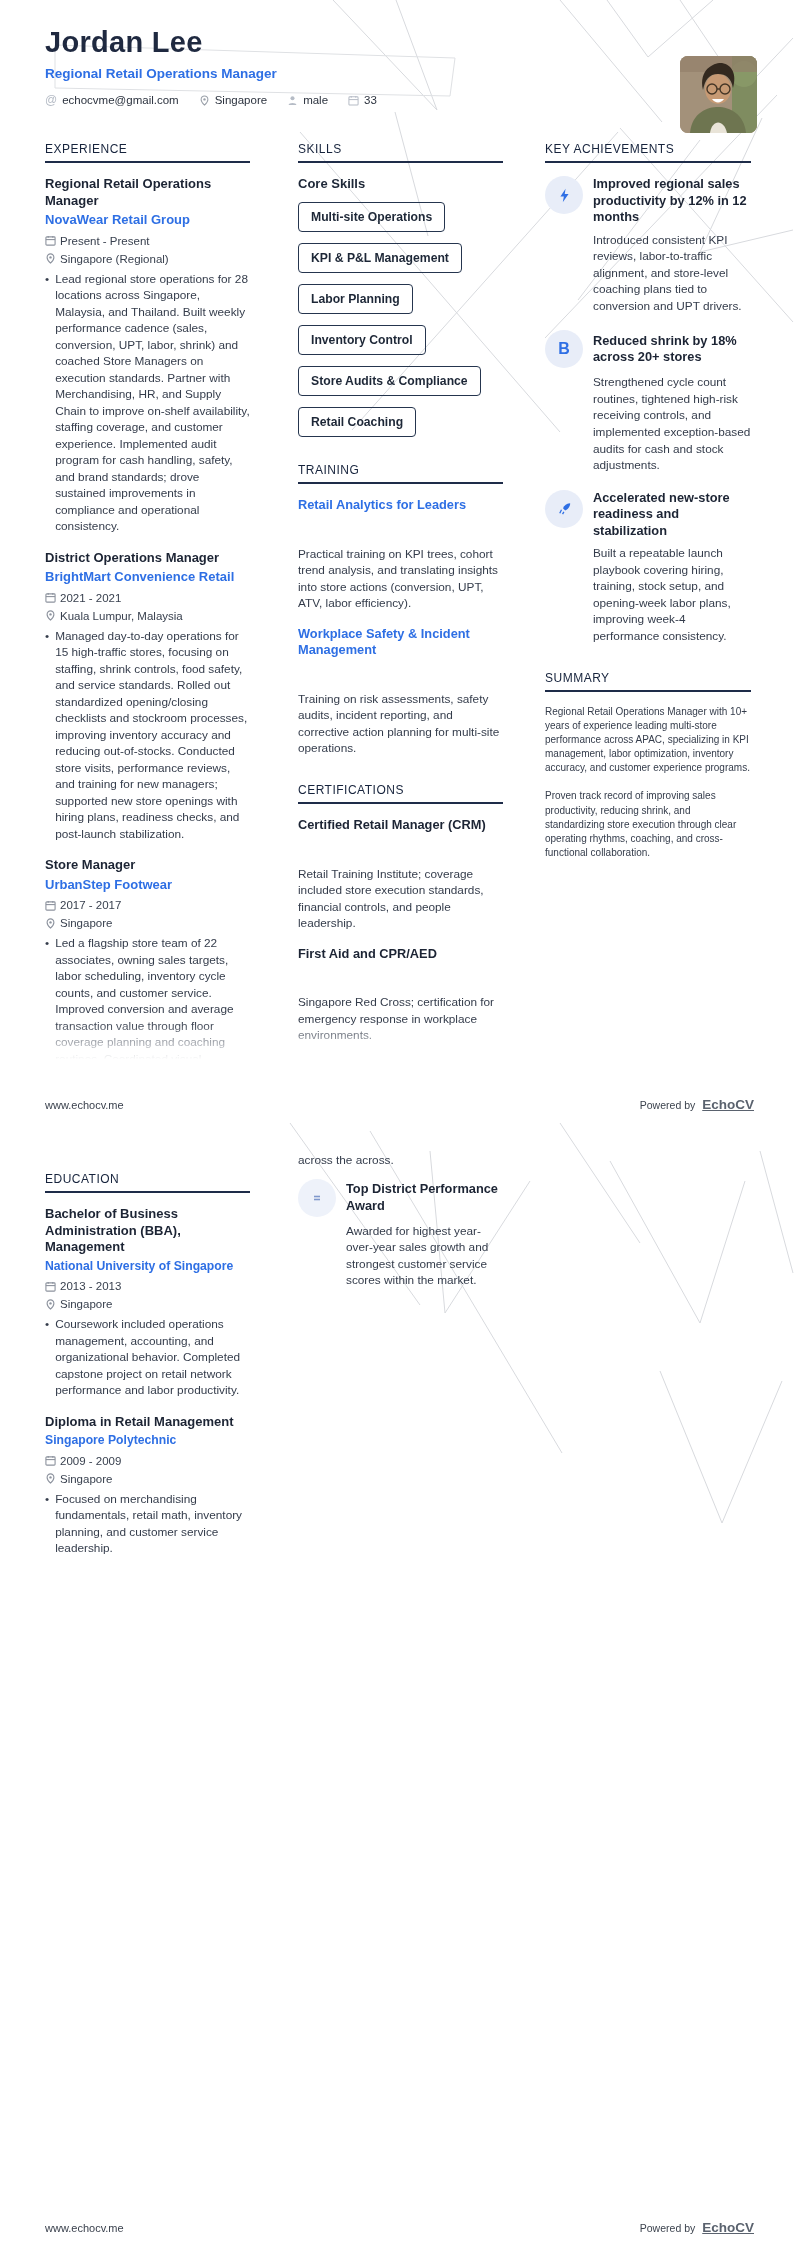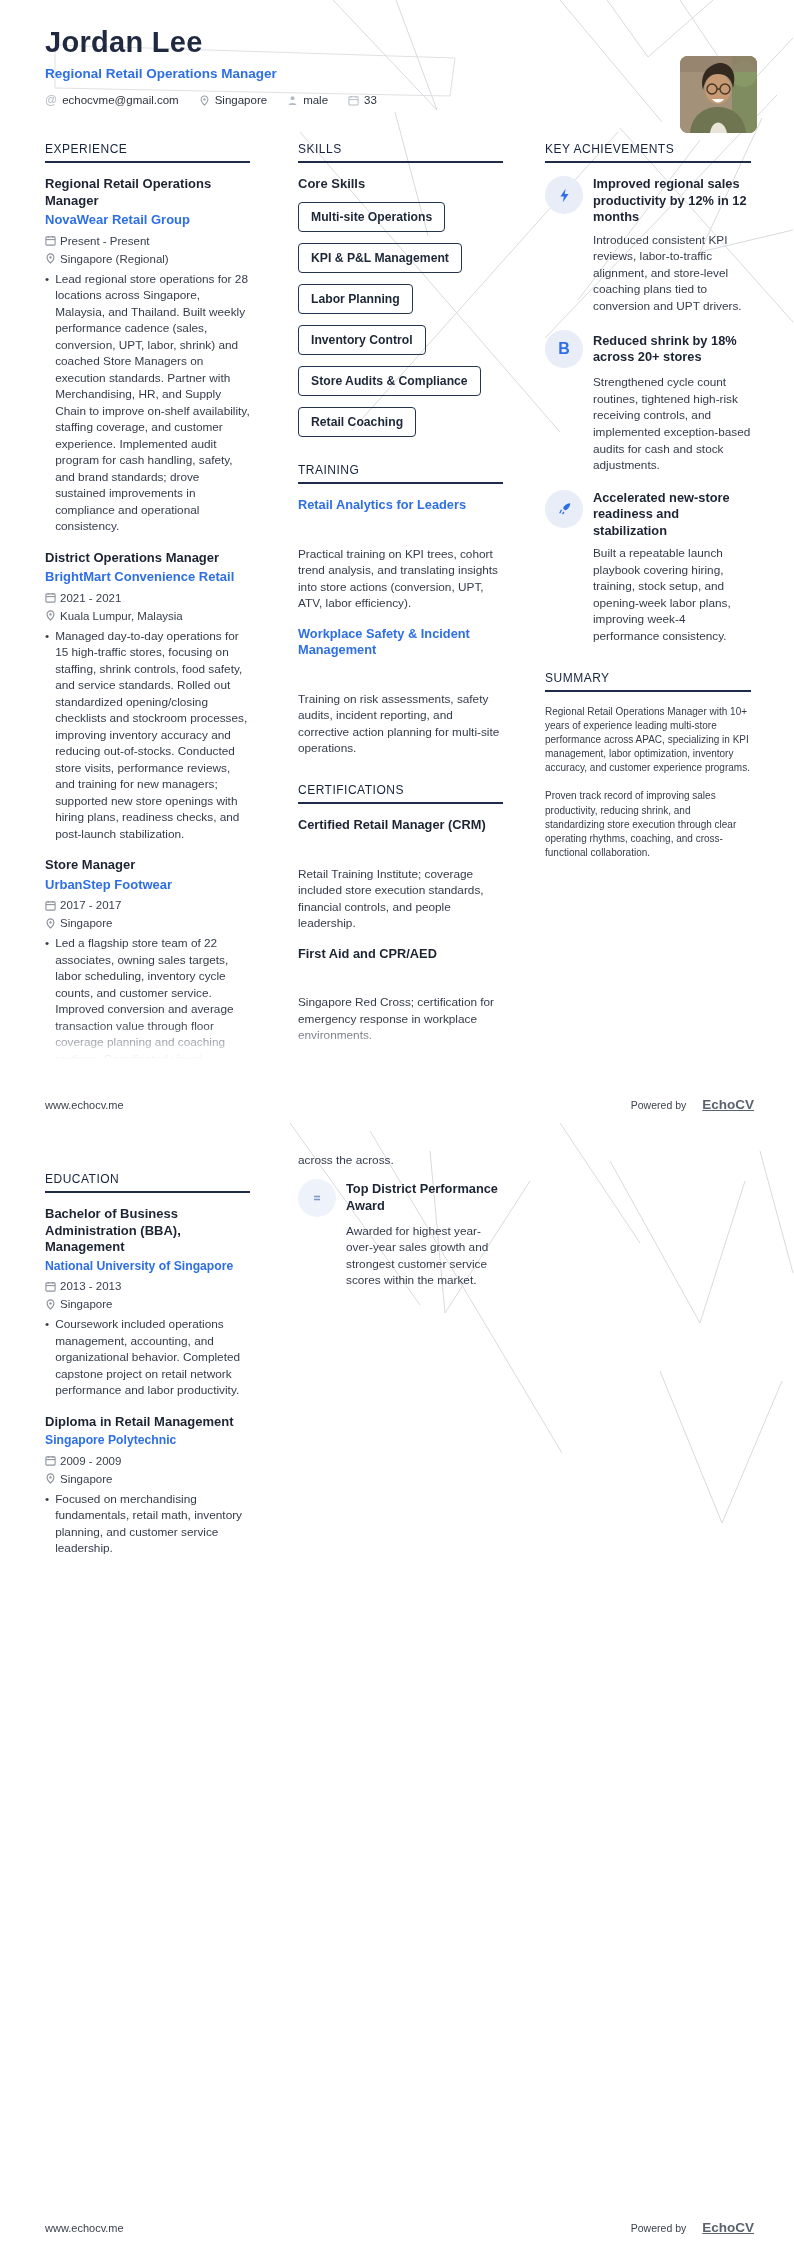--- a/index.html
+++ b/index.html
@@ -71,21 +71,21 @@
   
   .sum-p{font-size:10px;line-height:1.42;color:#343c4b;margin:12px 0 14px 0;}
 
   .carryover{font-size:11.8px;line-height:1.4;color:#343c4b;margin-bottom:10px;}
 
   
   .footer{position:absolute;bottom:10px;left:45px;right:40px;display:flex;
           justify-content:space-between;align-items:baseline;z-index:3;}
   .site{font-size:11px;color:#3a414d;text-decoration:none;}
   .powered{font-size:10.5px;color:#3c434e;}
-  .brand{font-size:13.5px;color:#5a626e;font-weight:bold;margin-left:16px;}
+  .brand{font-size:13.5px;color:#5a626e;font-weight:bold;margin-left:7px;}
 </style>
 </head>
 <body>
 
 <div class="page">
   <svg class="deco" viewBox="0 0 794 1123" fill="none" stroke="#d8dade" stroke-width="1">
     <polyline points="333,0 437,110 396,0"></polyline>
     <polyline points="55,45 455,58 450,96 55,88 55,45" stroke="#dfe1e4"></polyline>
     <polyline points="607,0 648,57 713,0"></polyline>
     <polyline points="680,0 742,92 793,38"></polyline>

